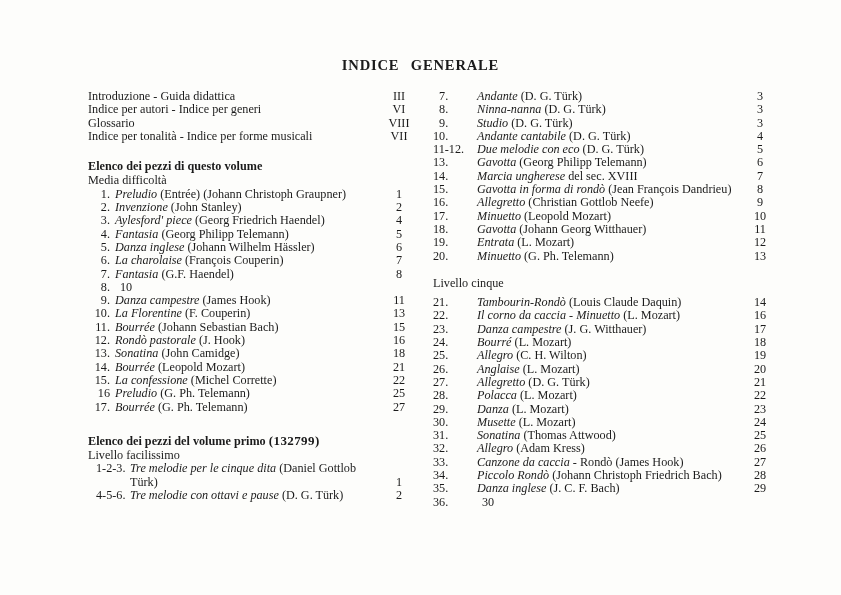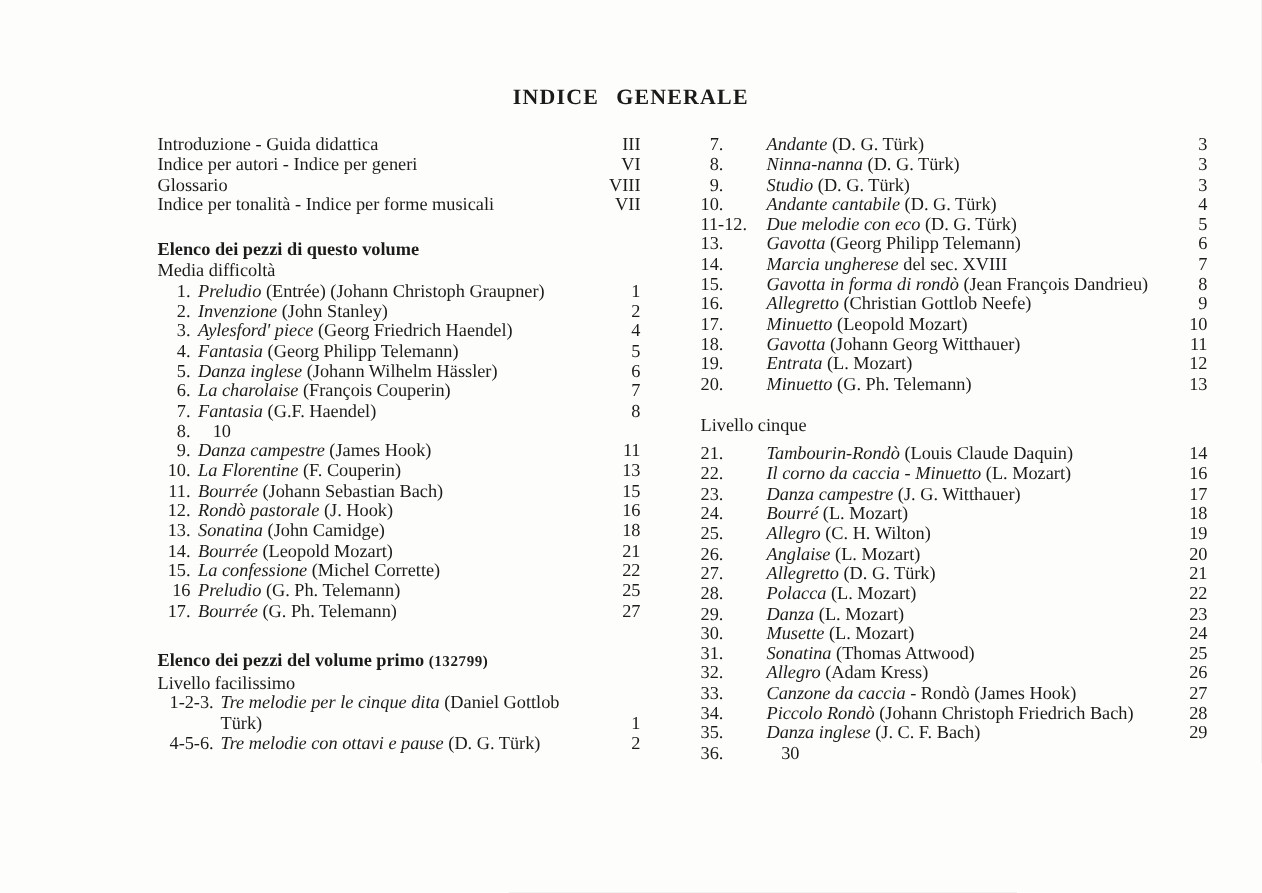--- a/index.html
+++ b/index.html
@@ -20,33 +20,33 @@
     font-size:14.6px;
     line-height:16px;
     letter-spacing:0.8px;
     word-spacing:7px;
   }
   .columns{
     display:flex;
     margin:17px 70px 0 88px;
     gap:23px;
   }
-  .col{box-sizing:border-box;margin-left:17px;}
+  .col{box-sizing:border-box;}
   .col.left{width:322px;flex:0 0 322px;}
   .col.right{width:338px;flex:0 0 338px;}
   .row{display:flex;align-items:flex-start;}
   .row .num{flex:0 0 auto;white-space:pre;}
   .row .text{flex:1 1 auto;padding-right:5px;}
-  .row .pg{flex:0 0 auto;width:22px;text-align:right;align-self:flex-end;}
+  .row .pg{flex:0 0 auto;width:22px;text-align:center;align-self:flex-end;}
   .left-list .num{width:22px;text-align:right;margin-right:5px;}
   .vp-list .num{margin-left:8px;width:34px;text-align:left;}
   .right-list .num{width:44px;text-align:left;}
   .h-bold{font-weight:bold;margin-top:17px;}
   .h-bold2{font-weight:bold;margin-top:20px;}
-  .catalog{font-size:10px;font-weight:bold;letter-spacing:0.4px;}
+  .catalog{font-size:13px;font-weight:bold;letter-spacing:0.4px;}
   .level{margin-top:1px;}
   .level-gap{margin-top:14px;margin-bottom:6px;}
   .front-list{margin-bottom:0;}
   i{font-style:italic;}
 </style>
 </head>
 <body>
 
 <div class="page">
 

